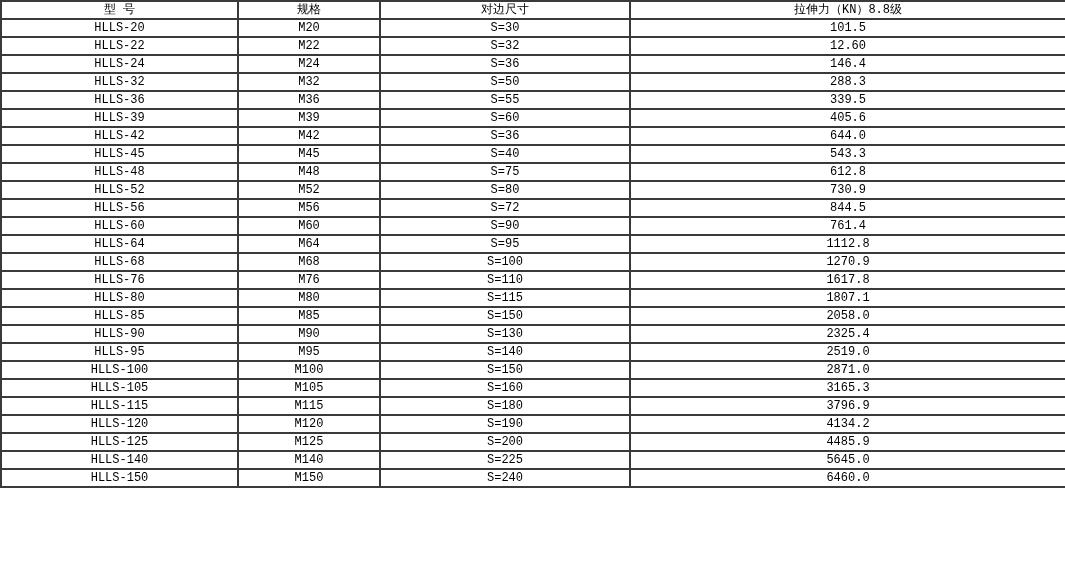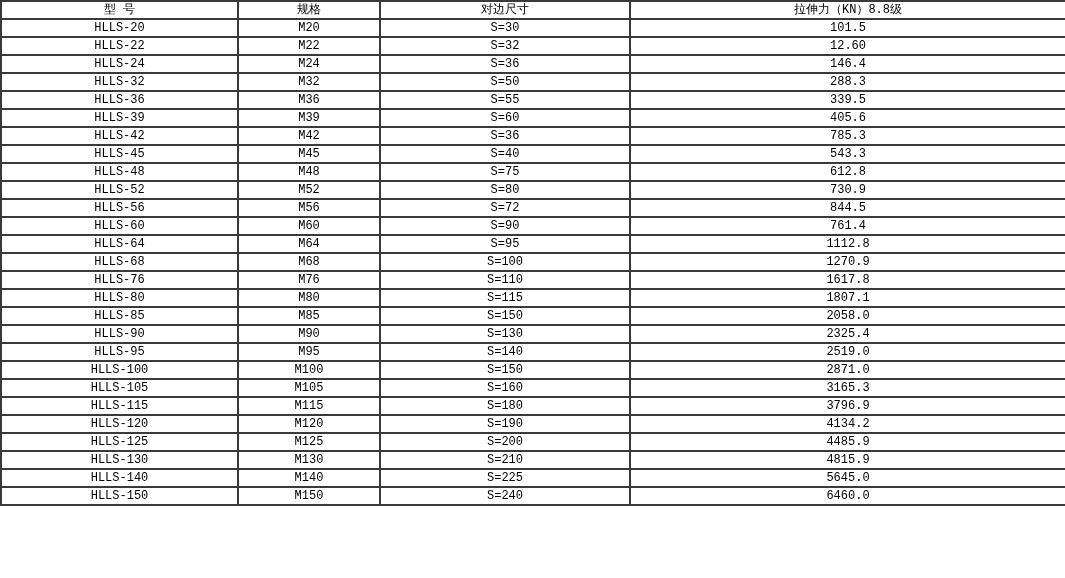--- a/index.html
+++ b/index.html
@@ -91,21 +91,21 @@
       <tr>
         <td>HLLS-39</td>
         <td>M39</td>
         <td>S=60</td>
         <td>405.6</td>
       </tr>
       <tr>
         <td>HLLS-42</td>
         <td>M42</td>
         <td>S=36</td>
-        <td>785.3</td>
+        <td>644.0</td>
       </tr>
       <tr>
         <td>HLLS-45</td>
         <td>M45</td>
         <td>S=40</td>
         <td>543.3</td>
       </tr>
       <tr>
         <td>HLLS-48</td>
         <td>M48</td>
@@ -196,26 +196,20 @@
         <td>S=190</td>
         <td>4134.2</td>
       </tr>
       <tr>
         <td>HLLS-125</td>
         <td>M125</td>
         <td>S=200</td>
         <td>4485.9</td>
       </tr>
       <tr>
-        <td>HLLS-130</td>
-        <td>M130</td>
-        <td>S=210</td>
-        <td>4815.9</td>
-      </tr>
-      <tr>
         <td>HLLS-140</td>
         <td>M140</td>
         <td>S=225</td>
         <td>5645.0</td>
       </tr>
       <tr>
         <td>HLLS-150</td>
         <td>M150</td>
         <td>S=240</td>
         <td>6460.0</td>

